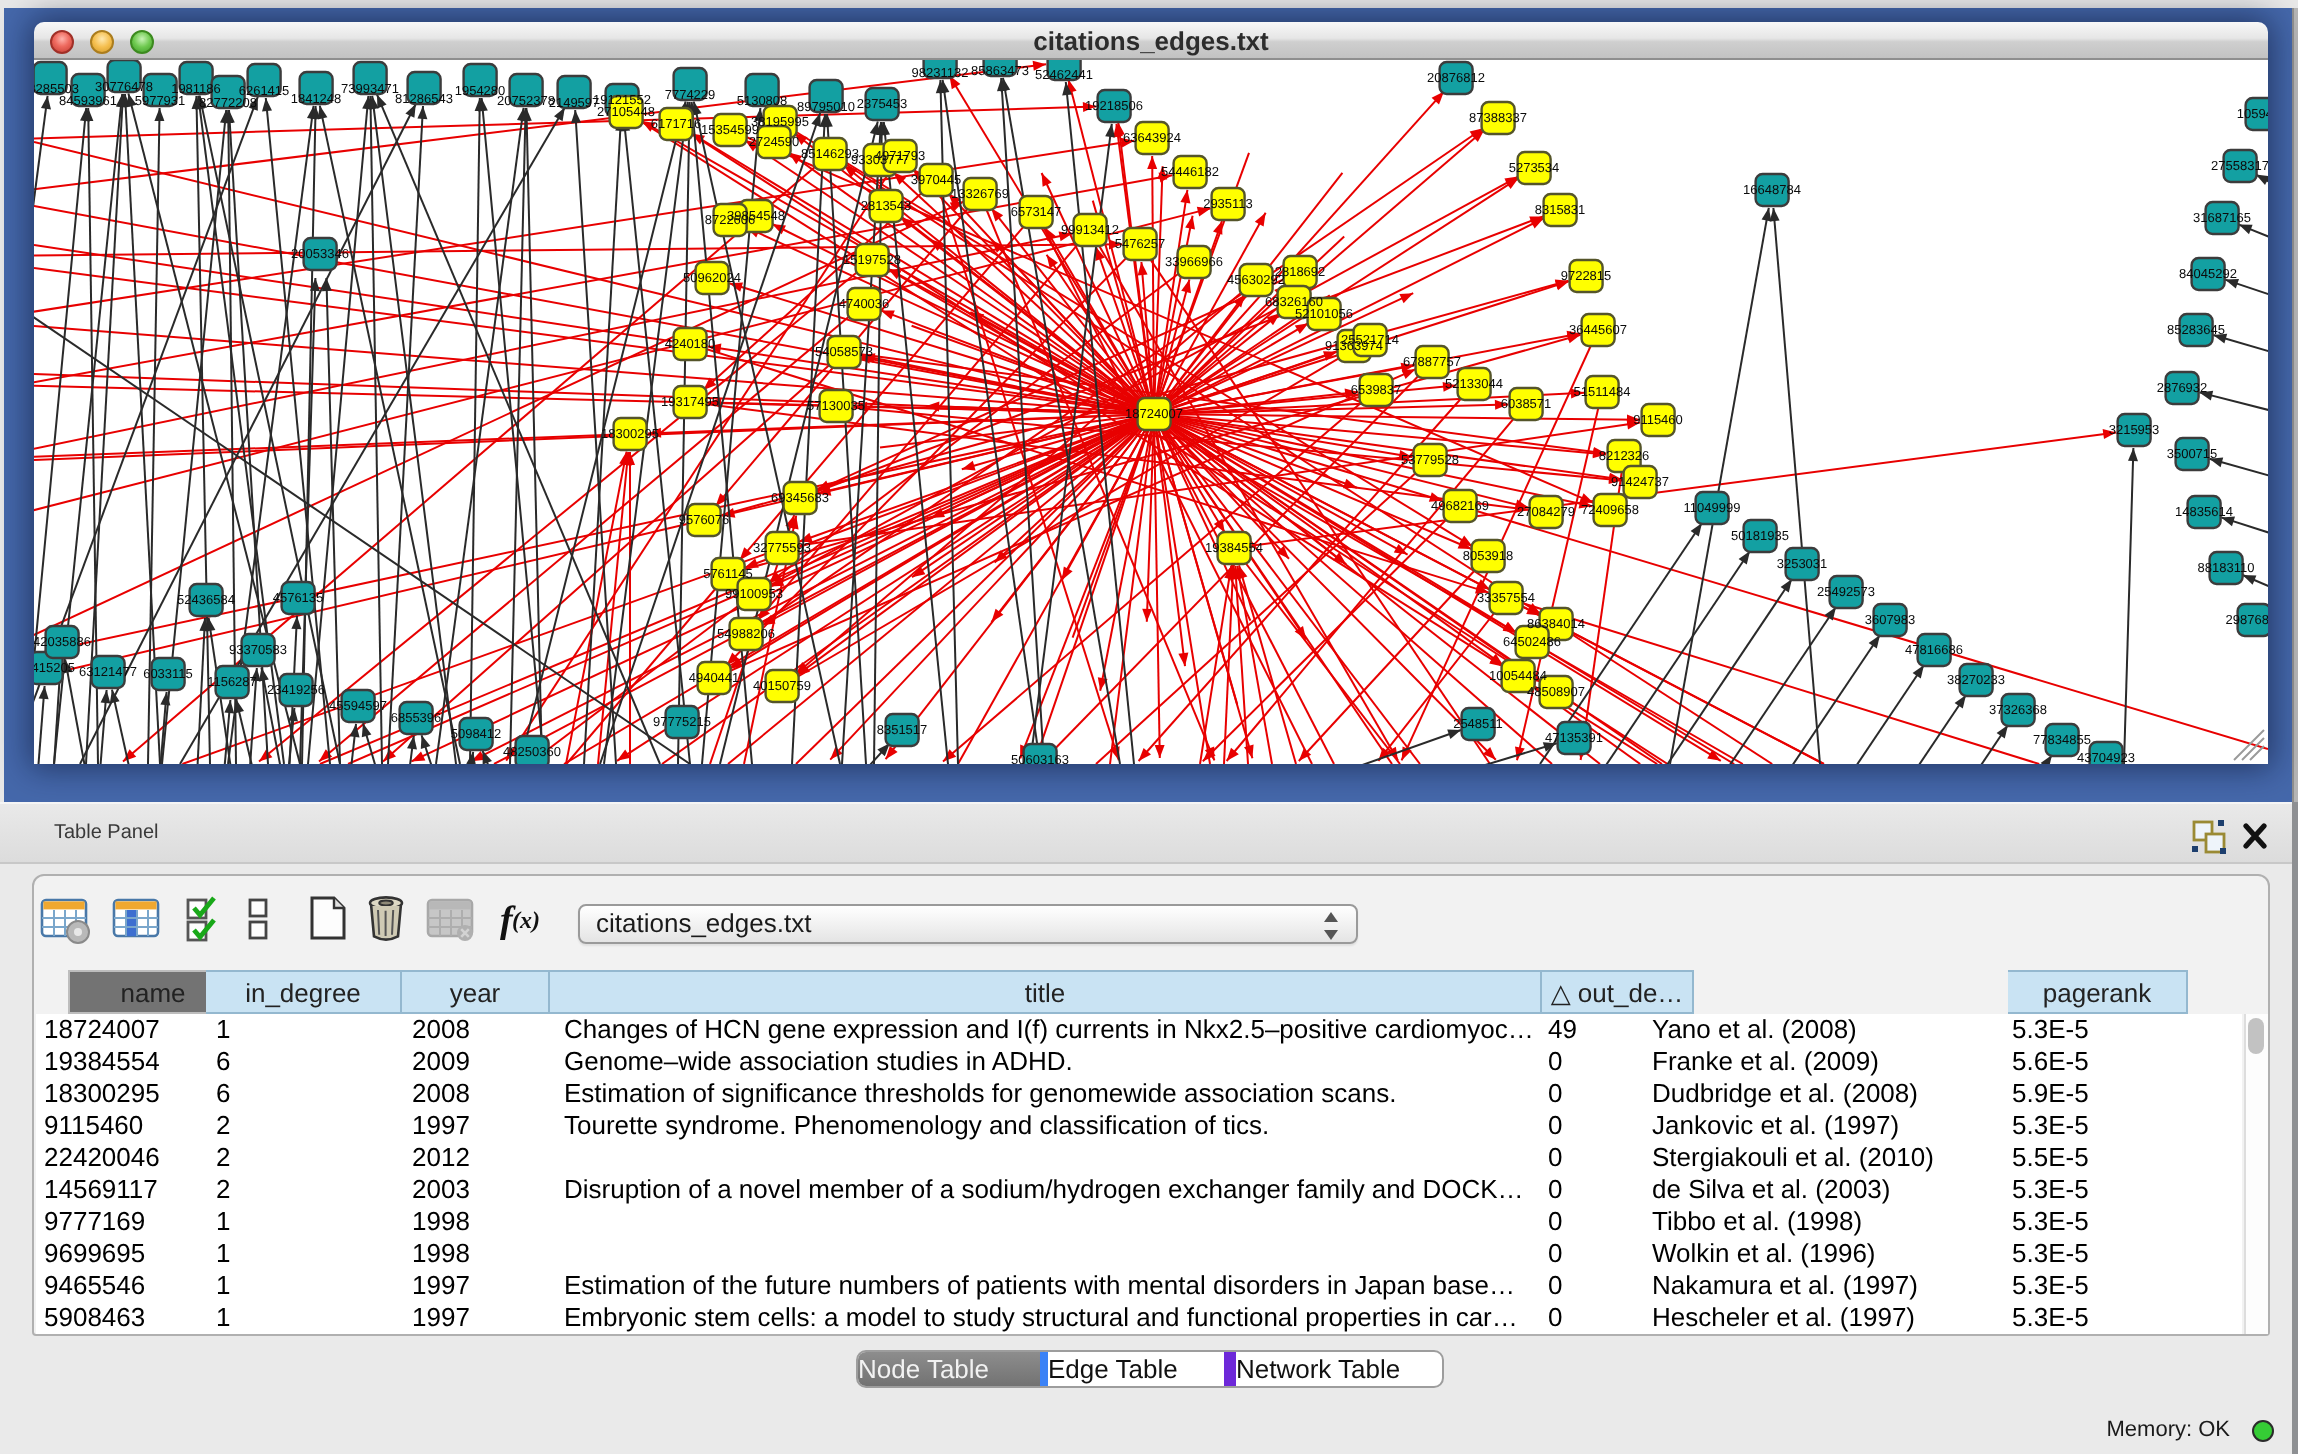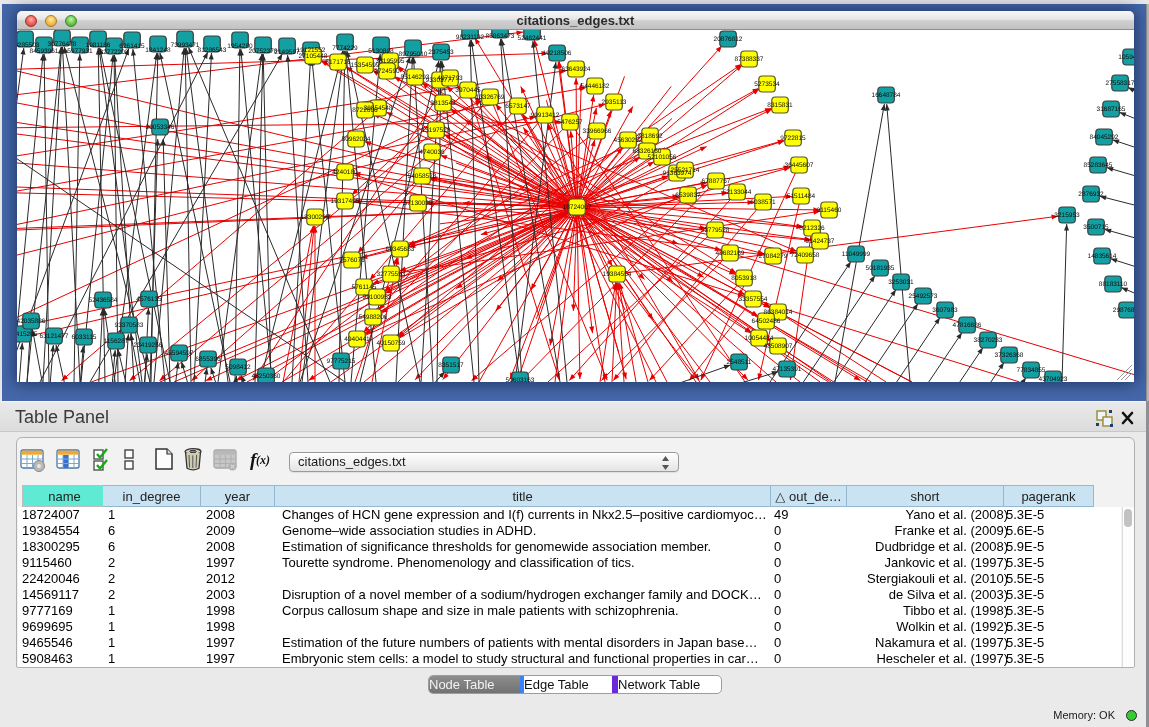--- a/index.html
+++ b/index.html
@@ -2,32 +2,32 @@
 <html><head><meta charset="utf-8"><style>
 *{margin:0;padding:0;box-sizing:border-box}
 html,body{width:1149px;height:727px;overflow:hidden;font-family:"Liberation Sans",sans-serif;background:#e8e8e8;position:relative}
 #desktop{position:absolute;left:2px;top:4px;width:1144px;height:397px;background:#4568ab;}
 #rstrip{position:absolute;right:0;top:4px;width:3px;height:397px;background:#b5b5b5;border-left:1px solid #8f8f8f}
 #win{position:absolute;left:17px;top:11px;width:1117px;height:371px;border-radius:5px 5px 0 0;box-shadow:0 0 16px 2px rgba(5,12,40,.55)}
 #titlebar{position:absolute;left:0;top:0;width:100%;height:19px;border-radius:5px 5px 0 0;background:linear-gradient(#f8f8f8 0%,#e6e6e6 45%,#cfcfcf 55%,#c2c2c2 100%);border-bottom:1px solid #8e8e8e;text-align:center;font-size:13px;font-weight:bold;color:#2c2c2c;line-height:19px}
 .tl{position:absolute;top:15px;width:12px;height:12px;border-radius:50%}
 #canvas{position:absolute;left:0;top:19px;width:1117px;height:352px;background:#fff;overflow:hidden}
 #tpanel{position:absolute;left:0;top:401px;width:1146px;height:326px;background:#eaeaea}
-#tphead{position:absolute;left:0;top:0;width:100%;height:31px;background:linear-gradient(#e9e9e9,#dcdcdc);border-top:1px solid #f5f5f5;border-bottom:1px solid #c8c8c8;font-size:18px;color:#3a3a3a;line-height:30px;padding-left:15px}
+#tphead{position:absolute;left:0;top:0;width:100%;height:31px;background:linear-gradient(#e9e9e9,#dcdcdc);border-top:1px solid #f5f5f5;border-bottom:1px solid #c8c8c8;font-size:10px;color:#3a3a3a;line-height:30px;padding-left:27px}
 #inner{position:absolute;left:16px;top:36px;width:1119px;height:231px;background:#f2f2f2;border:1px solid #b0b0b0;border-radius:6px 6px 2px 2px}
 #toolbar{position:absolute;left:0;top:0;width:100%;height:47px}
 #combo{position:absolute;left:272px;top:14px;width:390px;height:20px;border:1px solid #9a9a9a;border-radius:4px;background:linear-gradient(#ffffff,#efefef 60%,#e4e4e4);font-size:13px;color:#1a1a1a;line-height:18px;padding-left:8px;box-shadow:0 1px 1px rgba(0,0,0,.08)}
 #thead{position:absolute;left:1px;top:47px;width:1076px;height:22px;font-size:13px;color:#222}
 #thead .h{position:absolute;top:0;height:22px;background:#c9e3f3;border:1px solid #94b8cf;border-left:none;text-align:center;line-height:21px}
 #tbody{position:absolute;left:1px;top:69px;width:1103px;height:160px;background:#fff;font-size:13px;color:#000}
 .tr{position:relative;height:16px;line-height:16px;white-space:nowrap}
 .tr div{position:absolute;top:0;height:16px;overflow:hidden}
 .c0{left:4px;width:80px}.c1{left:90px;width:95px}.c2{left:188px;width:70px}
 .c3{left:264px;width:488px}.c4{left:756px;width:70px}
-.c5{left:832px;width:158px;text-align:right}.c6{left:988px;width:90px}
+.c5{left:808px;width:158px;text-align:left}.c6{left:988px;width:90px}
 #tabs{position:absolute;left:428px;top:675px;width:294px;height:19px;border:1px solid #9d9d9d;border-radius:5px;background:#fff;overflow:hidden;font-size:13px;text-align:left;color:#111}
 #tabs .seg{position:absolute;top:0;height:19px;line-height:18px}
 #memline{position:absolute;right:34px;top:709px;font-size:11px;color:#1a1a1a}
 #memdot{position:absolute;right:12px;top:710px;width:11px;height:11px;border-radius:50%;background:#35cc35;border:1.5px solid #2b2b2b}
 svg text{user-select:none}
 </style></head><body>
 <div id="desktop"></div>
 <div id="rstrip"></div>
 <div style="position:absolute;right:0;top:401px;width:4px;height:326px;background:#8e9093"></div>
 <div id="win">
@@ -970,26 +970,25 @@
 </g>
 </svg>
       <div id="combo">citations_edges.txt
         <svg width="9" height="14" viewBox="0 0 9 14" style="position:absolute;right:8px;top:3px">
             <path d="M4.5 0 L8 5 L1 5 Z" fill="#555"></path>
             <path d="M4.5 14 L8 9 L1 9 Z" fill="#555"></path>
           </svg>
       </div>
     </div>
     <div id="thead">
-      <div class="h" style="left:4px;width:85px;background:#5eead4;border-color:#bdbdbd;border-left:1px solid #bdbdbd">name</div>
+      <div class="h" style="left:16px;width:85px;background:#737373;border-color:#bdbdbd;border-left:1px solid #bdbdbd">name</div>
       <div class="h" style="left:85px;width:98px">in_degree</div>
       <div class="h" style="left:183px;width:74px">year</div>
       <div class="h" style="left:257px;width:496px">title</div>
       <div class="h" style="left:753px;width:76px">△ out_de…</div>
-      <div class="h" style="left:829px;width:157px">short</div>
       <div class="h" style="left:986px;width:90px">pagerank</div>
     </div>
     <div id="tbody">
         <div class="tr">
           <div class="c0">18724007</div>
           <div class="c1">1</div>
           <div class="c2">2008</div>
           <div class="c3">Changes of HCN gene expression and I(f) currents in Nkx2.5–positive cardiomyoc…</div>
           <div class="c4">49</div>
           <div class="c5">Yano et al. (2008)</div>
@@ -1001,21 +1000,21 @@
           <div class="c2">2009</div>
           <div class="c3">Genome–wide association studies in ADHD.</div>
           <div class="c4">0</div>
           <div class="c5">Franke et al. (2009)</div>
           <div class="c6">5.6E-5</div>
         </div>
         <div class="tr">
           <div class="c0">18300295</div>
           <div class="c1">6</div>
           <div class="c2">2008</div>
-          <div class="c3">Estimation of significance thresholds for genomewide association member.</div>
+          <div class="c3">Estimation of significance thresholds for genomewide association scans.</div>
           <div class="c4">0</div>
           <div class="c5">Dudbridge et al. (2008)</div>
           <div class="c6">5.9E-5</div>
         </div>
         <div class="tr">
           <div class="c0">9115460</div>
           <div class="c1">2</div>
           <div class="c2">1997</div>
           <div class="c3">Tourette syndrome. Phenomenology and classification of tics.</div>
           <div class="c4">0</div>
@@ -1036,31 +1035,30 @@
           <div class="c2">2003</div>
           <div class="c3">Disruption of a novel member of a sodium/hydrogen exchanger family and DOCK…</div>
           <div class="c4">0</div>
           <div class="c5">de Silva et al. (2003)</div>
           <div class="c6">5.3E-5</div>
         </div>
         <div class="tr">
           <div class="c0">9777169</div>
           <div class="c1">1</div>
           <div class="c2">1998</div>
-          <div class="c3">Corpus callosum shape and size in male patients with schizophrenia.</div>
           <div class="c4">0</div>
           <div class="c5">Tibbo et al. (1998)</div>
           <div class="c6">5.3E-5</div>
         </div>
         <div class="tr">
           <div class="c0">9699695</div>
           <div class="c1">1</div>
           <div class="c2">1998</div>
           <div class="c4">0</div>
-          <div class="c5">Wolkin et al. (1992)</div>
+          <div class="c5">Wolkin et al. (1996)</div>
           <div class="c6">5.3E-5</div>
         </div>
         <div class="tr">
           <div class="c0">9465546</div>
           <div class="c1">1</div>
           <div class="c2">1997</div>
           <div class="c3">Estimation of the future numbers of patients with mental disorders in Japan base…</div>
           <div class="c4">0</div>
           <div class="c5">Nakamura et al. (1997)</div>
           <div class="c6">5.3E-5</div>

